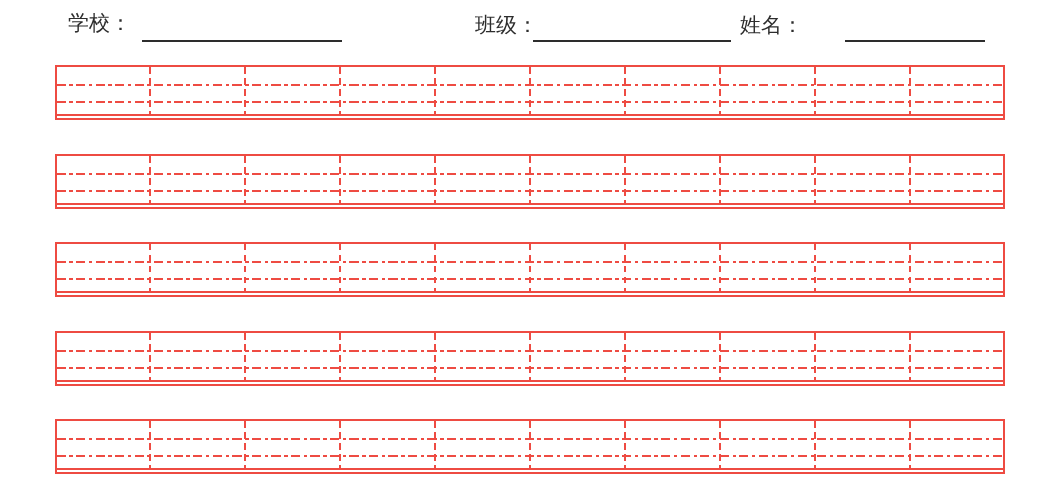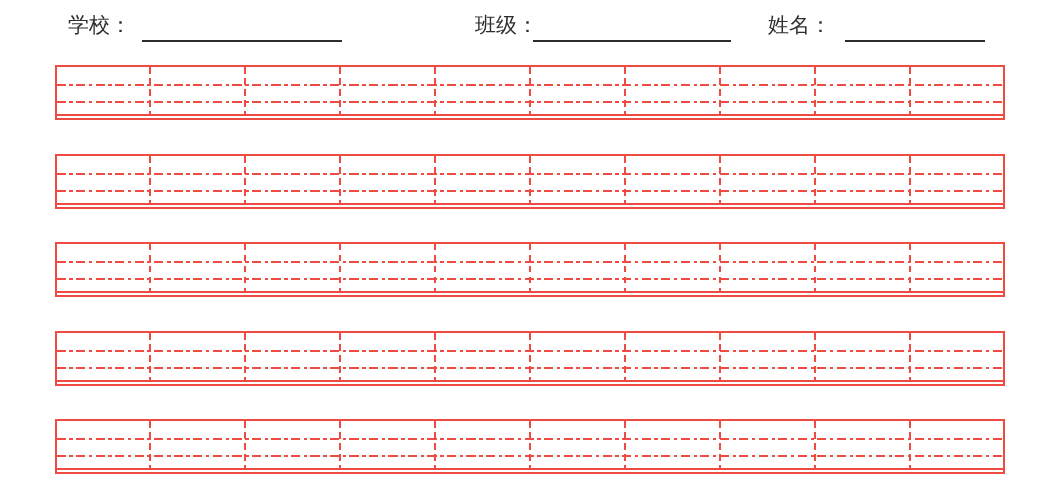--- a/index.html
+++ b/index.html
@@ -17,23 +17,23 @@
     position:relative;width:1041px;height:495px;
     background:var(--paper);overflow:hidden;
   }
   
   .hdr-label{
     position:absolute;top:11px;
     font-size:21px;line-height:28px;
     color:var(--ink);
     white-space:nowrap;
   }
-  .lbl-school{left:68px;}
+  .lbl-school{left:68px;font-family:Liberation Mono, monospace;}
   .lbl-class{left:475px;}
-  .lbl-name{left:768px;}
+  .lbl-name{left:740px;}
   .blank{
     position:absolute;top:40px;height:2px;
     background:var(--ink);
   }
   .blank-school{left:142px;width:200px;}
   .blank-class{left:533px;width:198px;}
   .blank-name{left:845px;width:140px;}
   
   .band{
     position:absolute;left:55px;width:950px;height:55px;

